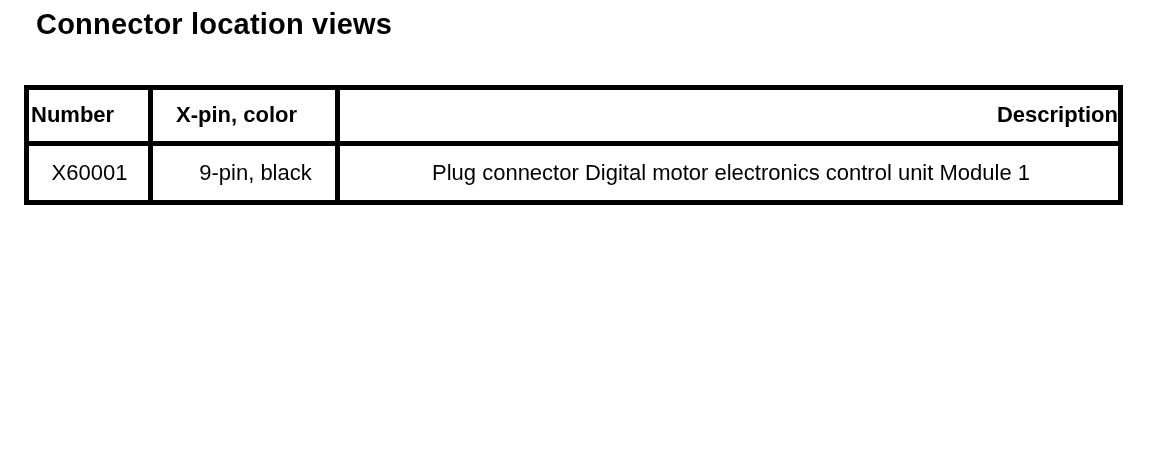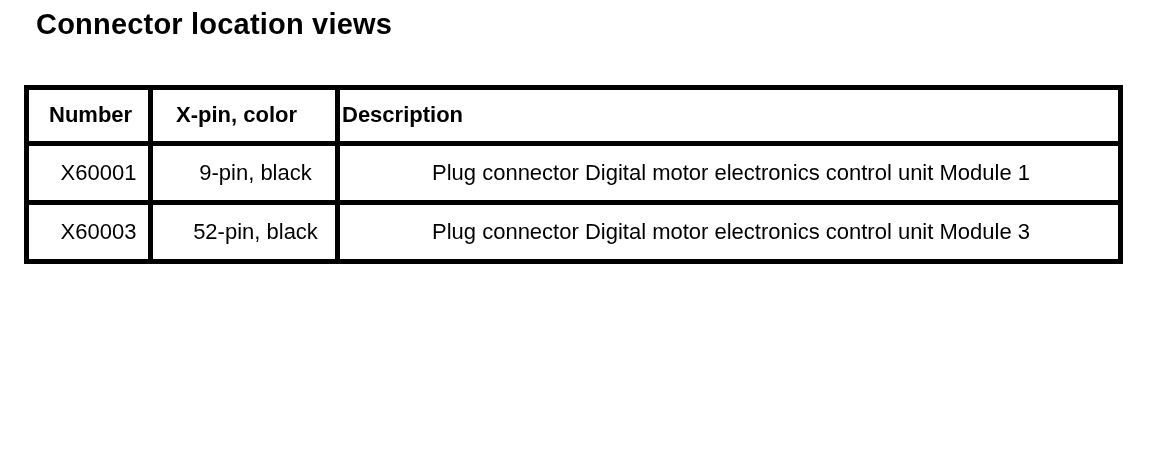--- a/index.html
+++ b/index.html
@@ -47,24 +47,24 @@
     vertical-align: middle;
     font-size: 22px;
     line-height: 1.1;
     padding: 0;
     overflow: hidden;
     white-space: nowrap;
   }
   .connector-table th { height: 51px; font-weight: bold; text-align: left; }
   .connector-table td { height: 54px; font-weight: normal; text-align: center; }
 
-  .connector-table th.c-number,  .connector-table td.c-number  { padding-left: 20px; }
+  .connector-table th.c-number,  .connector-table td.c-number  { padding-left: 2px; }
   .connector-table th.c-pin,     .connector-table td.c-pin     { padding-left: 23px; }
   .connector-table td.c-desc     { padding-left: 8px; padding-right: 4px; }
-  .connector-table th.c-desc     { text-align: left; padding-left: 2px; }
+  .connector-table th.c-desc     { text-align: right; padding-left: 2px; }
 </style>
 </head>
 <body>
 
 <div class="page">
 
   <div class="page-title">Connector location views</div>
 
   <table class="connector-table">
     <colgroup>
@@ -78,21 +78,16 @@
         <th class="c-pin">X-pin, color</th>
         <th class="c-desc">Description</th>
       </tr>
     </thead>
     <tbody>
       <tr>
         <td class="c-number">X60001</td>
         <td class="c-pin">9-pin, black</td>
         <td class="c-desc">Plug connector Digital motor electronics control unit Module 1</td>
       </tr>
-      <tr>
-        <td class="c-number">X60003</td>
-        <td class="c-pin">52-pin, black</td>
-        <td class="c-desc">Plug connector Digital motor electronics control unit Module 3</td>
-      </tr>
     </tbody>
   </table>
 
 </div>
 
 </body></html>

